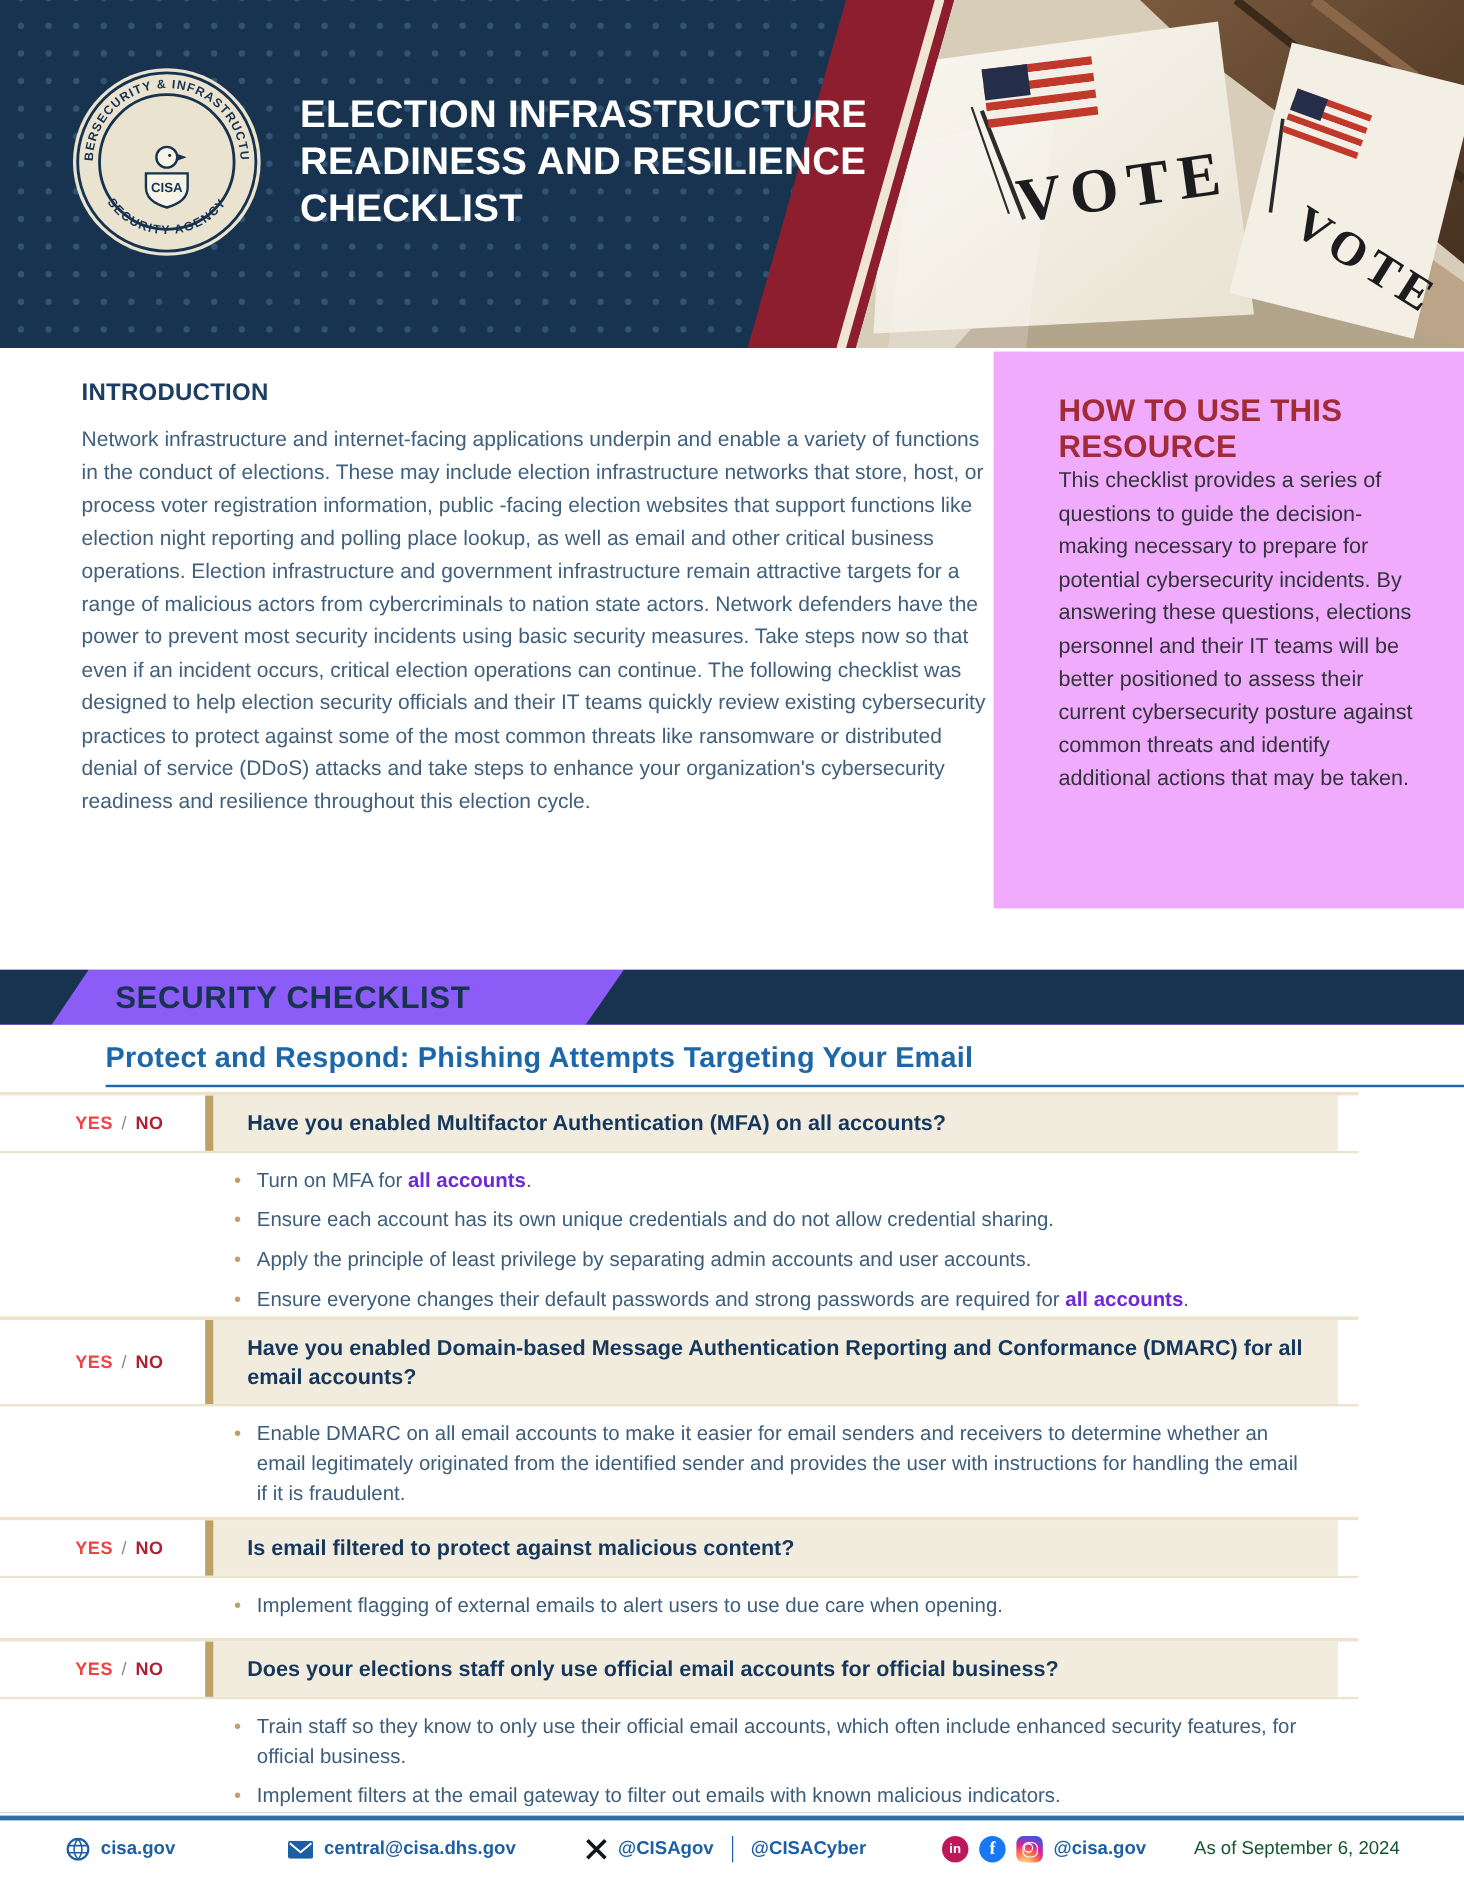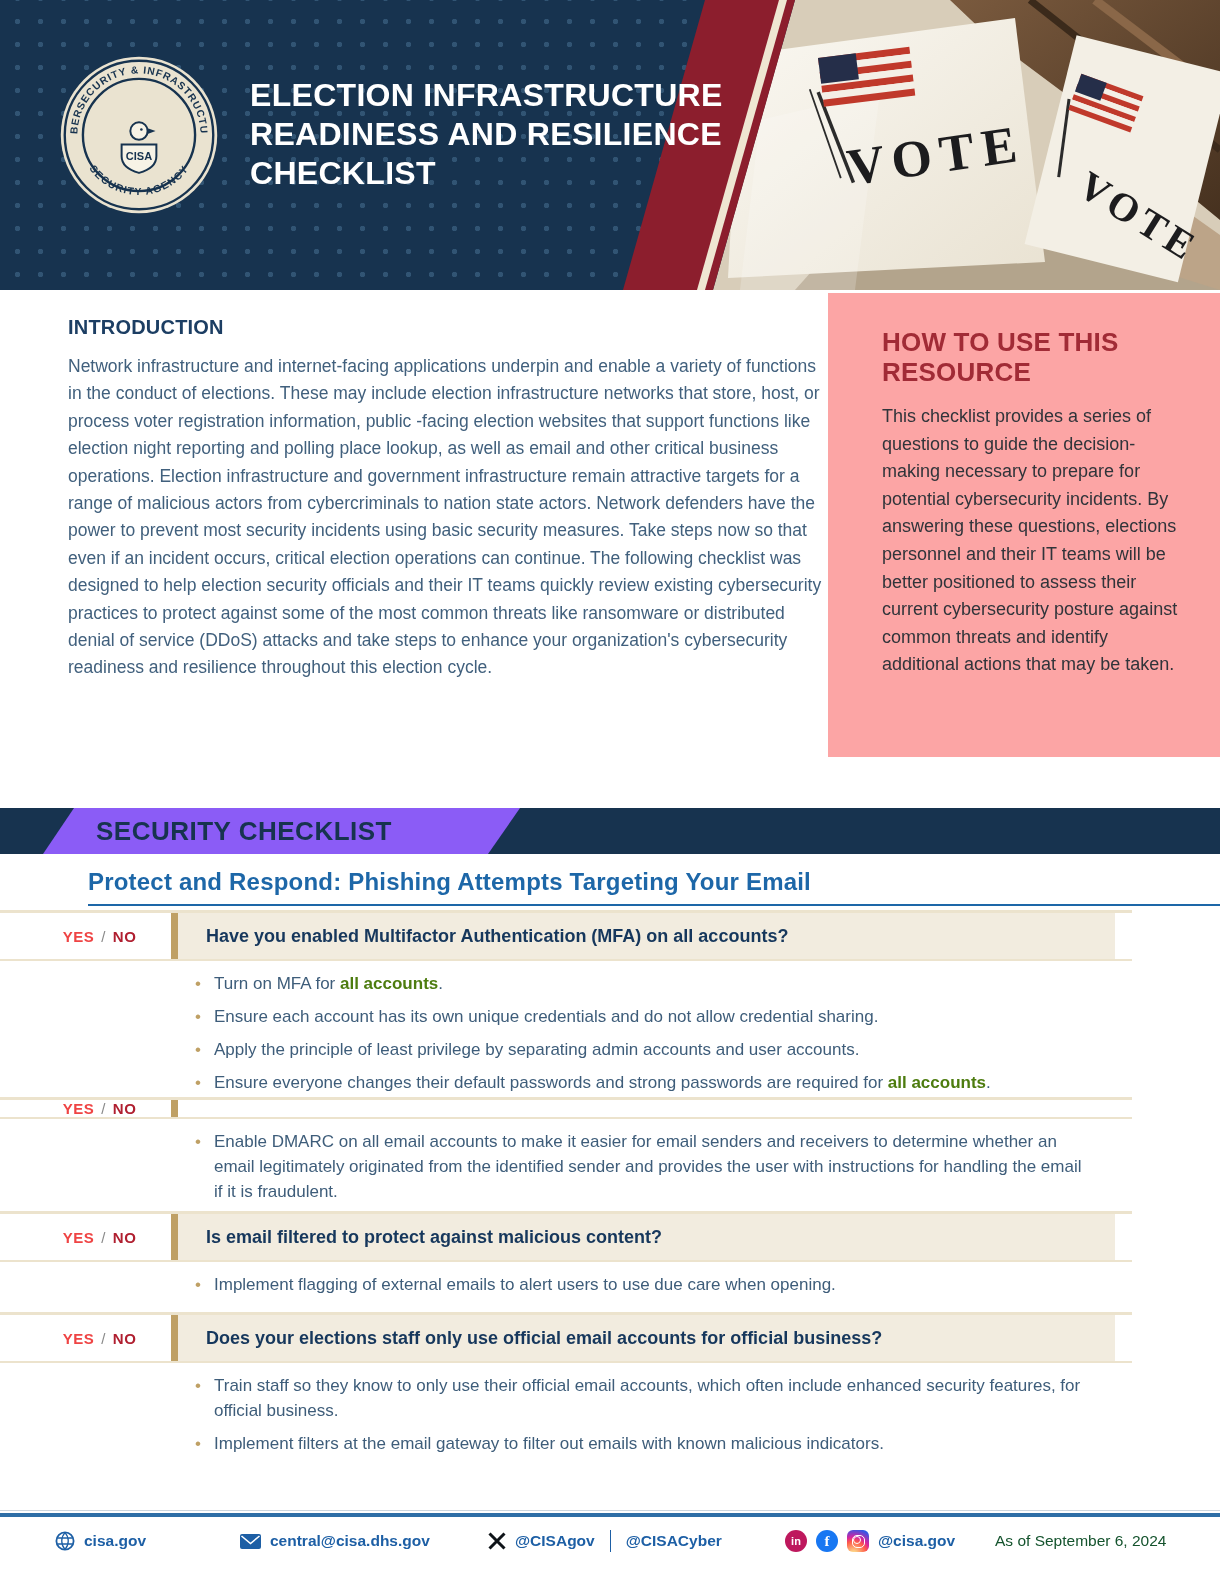--- a/index.html
+++ b/index.html
@@ -20,24 +20,24 @@
   .seal{position:absolute;left:60px;top:56px;width:158px;height:158px;}
   .hdr-title{position:absolute;left:250px;top:76px;color:#ffffff;font-weight:bold;
      font-size:32px;line-height:39px;letter-spacing:.3px;}
 
   
   .intro{position:absolute;left:68px;top:316px;width:758px;}
   .intro h2{margin:0 0 14px 0;font-size:20px;letter-spacing:.2px;color:#1c3e63;}
   .intro p{margin:0;font-size:17.5px;line-height:27.4px;color:#41607d;}
 
   
-  .sidebar{position:absolute;left:828px;top:293px;width:392px;height:464px;background:#fca5a5;
+  .sidebar{position:absolute;left:828px;top:293px;width:392px;height:464px;background:#f0abfc;
      box-sizing:border-box;padding:34px 30px 0 54px;}
   .sidebar h2{margin:0;font-size:26px;line-height:30px;color:#a12b36;letter-spacing:.2px;}
-  .sidebar p{margin:16px 0 0 0;font-size:18px;line-height:27.6px;color:#30343a;}
+  .sidebar p{margin:0 0 0 0;font-size:18px;line-height:27.6px;color:#30343a;}
 
   
   .banner{position:absolute;left:0;top:808px;width:1220px;height:46px;background:#8b5cf6;}
   .banner .nv-left{position:absolute;left:0;top:0;width:90px;height:46px;background:#17334f;
      clip-path:polygon(0 0,74px 0,43px 46px,0 46px);}
   .banner .nv-right{position:absolute;left:0;top:0;width:1220px;height:46px;background:#17334f;
      clip-path:polygon(520px 0,1220px 0,1220px 46px,488px 46px);}
   .banner .bn-text{position:absolute;left:96px;top:0;height:46px;display:flex;align-items:center;
      font-size:26px;font-weight:bold;color:#17334f;letter-spacing:.5px;}
 
@@ -57,21 +57,21 @@
   .qbar{width:7px;background:#bfa065;}
   .qtext{flex:1;background:#f2ecdf;display:flex;align-items:center;
      padding:11px 26px 11px 28px;}
   .qtext span{font-weight:bold;color:#16375c;font-size:18px;line-height:24px;max-width:880px;display:block;}
   .qpad{width:17px;background:#fff;}
   .bullets{list-style:none;margin:0;padding:10px 0 0 195px;}
   .bullets li{position:relative;padding-left:19px;margin:0 0 8px 0;max-width:880px;
      color:#3e5d7a;font-size:17px;line-height:25px;}
   .bullets li:last-child{margin-bottom:0;}
   .bullets li::before{content:"\2022";position:absolute;left:0;top:0;color:#bfa065;}
-  .bullets strong{color:#4d7c0f;}
+  .bullets strong{color:#6d28d9;}
   .bwrap1{padding-bottom:2px;}
   .bwrap2{padding-bottom:7px;}
   .bwrap3{padding-bottom:15px;}
   .bwrap4{padding-bottom:0;}
 
   
   .f-rule-thin{position:absolute;left:0;top:1510px;width:1220px;height:1px;background:#ccd5dd;}
   .f-rule-blue{position:absolute;left:0;top:1513px;width:1220px;height:4px;background:#2e6ea6;}
   .fitem{position:absolute;top:1528px;height:26px;display:flex;align-items:center;gap:9px;
      font-size:15.5px;font-weight:bold;color:#1d5fa5;}
@@ -223,20 +223,23 @@
       <li><span>Ensure everyone changes their default passwords and strong passwords are required for </span><strong>all accounts</strong><span>.</span></li>
     </ul>
 
     <div class="qrow">
       <div class="qyes">
         <span class="yes">YES</span>
         <span class="sep">/</span>
         <span class="no">NO</span>
       </div>
       <div class="qbar"></div>
+      <div class="qtext">
+          <span>Have you enabled Domain-based Message Authentication Reporting and Conformance (DMARC) for all email accounts?</span>
+        </div>
       <div class="qpad"></div>
     </div>
     <ul class="bullets bwrap2">
       <li><span>Enable DMARC on all email accounts to make it easier for email senders and receivers to determine whether an email legitimately originated from the identified sender and provides the user with instructions for handling the email if it is fraudulent.</span></li>
     </ul>
 
     <div class="qrow">
       <div class="qyes">
         <span class="yes">YES</span>
         <span class="sep">/</span>

